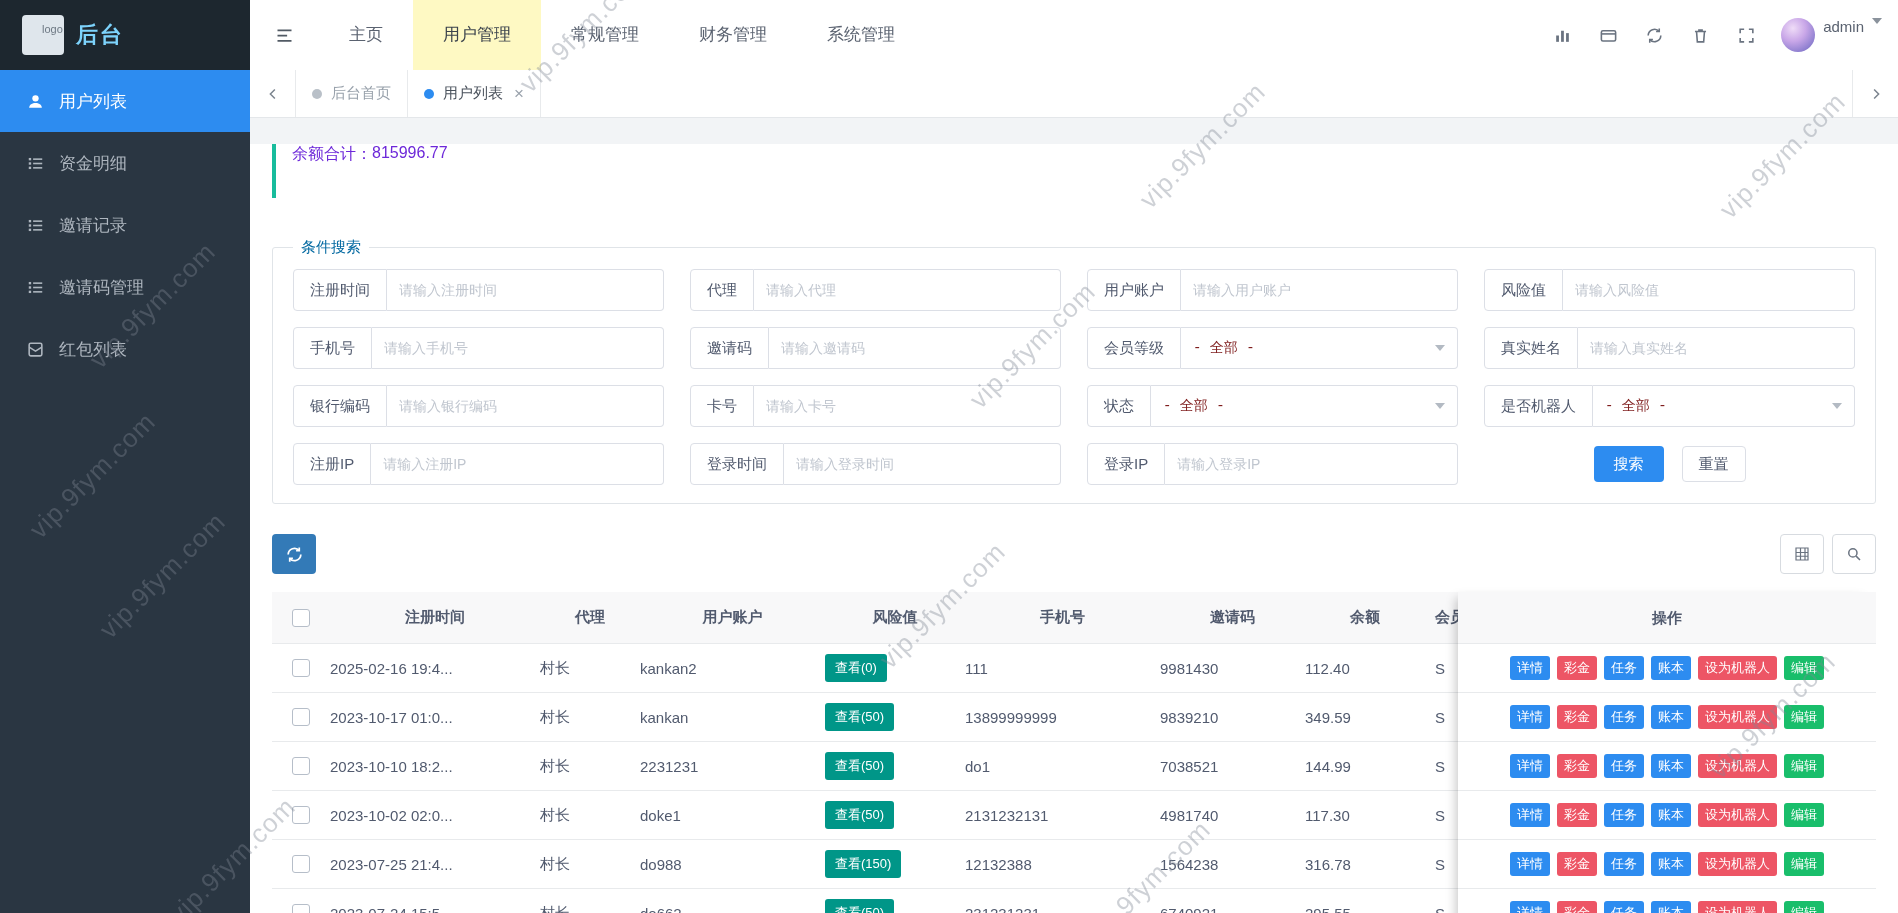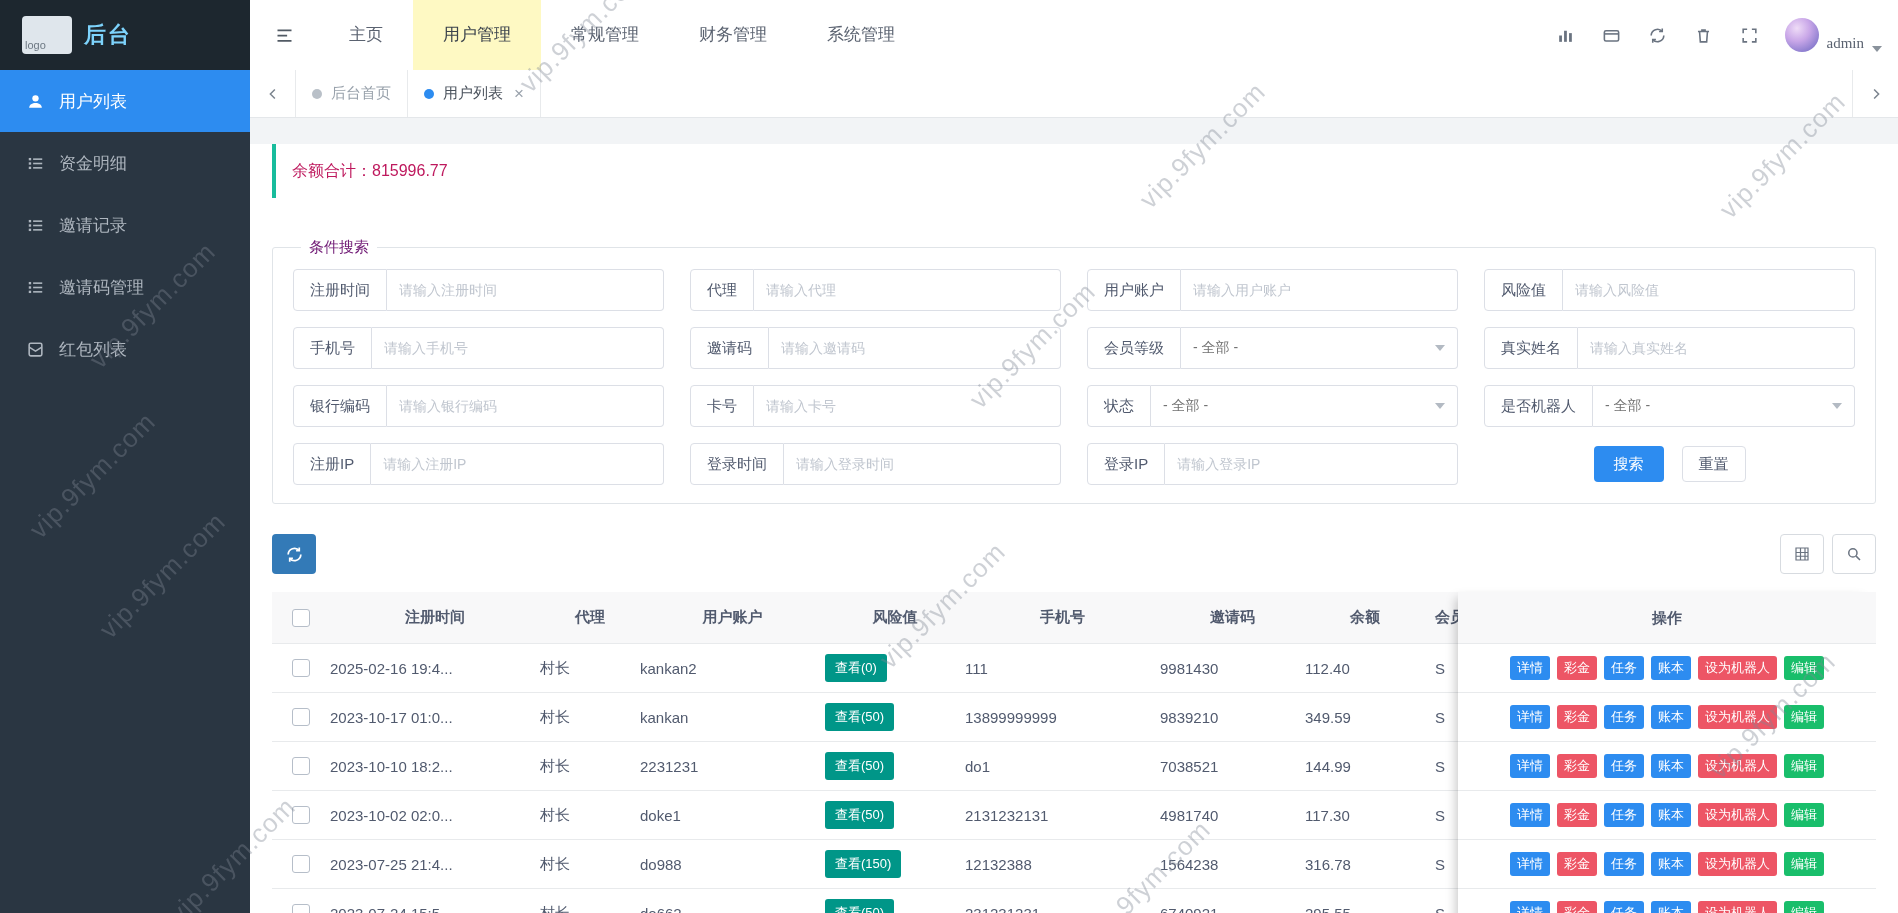--- a/index.html
+++ b/index.html
@@ -3,32 +3,32 @@
 <meta charset="utf-8">
 <style>
   * { margin:0; padding:0; box-sizing:border-box; }
   html,body { width:1898px; height:913px; overflow:hidden; }
   body { font-family:"Liberation Sans","DejaVu Sans",sans-serif; background:#fff; }
   .app { position:relative; width:1898px; height:913px; overflow:hidden; background:#fff; }
 
   
   .topbar { display:flex; height:70px; }
   .logo-area { width:250px; background:#1d272f; display:flex; align-items:center; gap:12px; padding-left:22px; flex:0 0 250px; }
-  .logo-box { width:50px; height:38px; background:#dfe6ec; border-radius:4px; display:flex; align-items:flex-end; padding:3px; font-size:11px; color:#6d7883; }
+  .logo-box { width:42px; height:38px; background:#dfe6ec; border-radius:4px; display:flex; align-items:flex-end; padding:20px; font-size:11px; color:#6d7883; }
   .brand-title { color:#7dd3fc; font-size:22px; font-weight:700; letter-spacing:2px; }
   .topnav { flex:1; background:#fff; display:flex; align-items:stretch; }
   .nav-toggle { display:flex; align-items:center; padding:0 24px; color:#515a64; cursor:pointer; }
   .nav-toggle svg { width:21px; height:21px; }
   .top-nav { display:flex; }
   .nav-item { line-height:70px; padding:0 30px; font-size:17px; color:#5a6270; cursor:pointer; white-space:nowrap; }
   .nav-item.active { background:#fef9c3; color:#3b434c; }
   .top-right { margin-left:auto; display:flex; align-items:center; padding-right:16px; }
   .tb-icon { width:46px; height:70px; display:flex; align-items:center; justify-content:center; color:#6a7380; cursor:pointer; }
   .tb-icon svg { width:19px; height:19px; }
-  .user-box { display:flex; align-items:flex-end; gap:8px; margin-left:12px; cursor:pointer;font-family:Liberation Serif, serif; }
+  .user-box { display:flex; align-items:flex-start; gap:8px; margin-left:12px; cursor:pointer; }
   .avatar { width:34px; height:34px; border-radius:50%; background:radial-gradient(circle at 35% 30%,#efdcf7 0%,#c9a7e8 40%,#8e7fd0 75%,#6f63b8 100%); }
   .user-name { font-size:15px; color:#5a6270; }
   .caret { width:0; height:0; border-left:5px solid transparent; border-right:5px solid transparent; border-top:6px solid #8a929c; }
 
   
   .main-row { display:flex; height:843px; }
   .sidebar { width:250px; flex:0 0 250px; background:#2a3642; }
   .side-item { height:62px; display:flex; align-items:center; gap:14px; padding-left:26px; color:#aeb6bf; font-size:17px; cursor:pointer; }
   .side-item.active { background:#2d8cf0; color:#fff; }
   .s-icon { width:19px; height:19px; display:inline-flex; }
@@ -46,31 +46,31 @@
   .tab { display:flex; align-items:center; gap:9px; padding:0 16px; border-right:1px solid #e8eaec; cursor:pointer; font-size:15px; }
   .dot { width:10px; height:10px; border-radius:50%; background:#b9c0c8; }
   .dot.blue { background:#2d8cf0; }
   .tab-label { color:#98a1ab; }
   .tab.active .tab-label { color:#4a525c; }
   .tab-close { font-size:17px; color:#9aa2ac; margin-left:2px; }
 
   
   .content { flex:1; background:#fff; overflow:hidden; }
   .content-gap { height:26px; background:#f2f4f6; }
-  .balance-bar { margin:0 22px; height:54px; display:flex; align-items:center; border-left:4px solid #18bc9c; padding-left:16px; font-size:16px; color:#be185d; background:#fff; }
+  .balance-bar { margin:0 22px; height:54px; display:flex; border-left:4px solid #18bc9c; padding-left:16px; font-size:16px; color:#6d28d9; background:#fff; }
 
   .search-panel { margin:40px 22px 0; border:1px solid #e0e4e8; border-radius:3px; padding:8px 20px 18px; }
-  .search-panel legend { padding:0 8px; margin-left:8px; font-size:15px; color:#701a75; }
+  .search-panel legend { padding:0 8px; margin-left:0; font-size:15px; color:#0369a1; }
   .search-grid { display:grid; grid-template-columns:repeat(4,1fr); column-gap:26px; row-gap:16px; padding-top:4px; }
   .field-group { display:flex; height:42px; }
   .field-label { display:flex; align-items:center; justify-content:center; padding:0 16px; border:1px solid #dcdfe6; border-radius:4px 0 0 4px; background:#fff; font-size:15px; color:#515a6e; white-space:nowrap; }
   .field-input { flex:1; min-width:0; border:1px solid #dcdfe6; border-left:none; border-radius:0 4px 4px 0; padding:0 12px; font-size:14px; color:#333; outline:none; font-family:inherit; }
   .field-input::placeholder { color:#c0c6cf; }
   .field-select { flex:1; display:flex; align-items:center; justify-content:space-between; border:1px solid #dcdfe6; border-left:none; border-radius:0 4px 4px 0; padding:0 12px; cursor:pointer; background:#fff; }
-  .sel-val { font-size:14px; color:#737373; }
+  .sel-val { font-size:14px; color:#7f1d1d;font-family:Liberation Mono, monospace; }
   .sel-caret { width:0; height:0; border-left:5px solid transparent; border-right:5px solid transparent; border-top:6px solid #b3bac3; }
   .field-buttons { display:flex; align-items:center; justify-content:center; gap:18px; }
   .btn-search { height:36px; padding:0 20px; background:#2d8cf0; color:#fff; border:none; border-radius:4px; font-size:15px; cursor:pointer; font-family:inherit; }
   .btn-reset { height:36px; padding:0 16px; background:#fff; color:#515a6e; border:1px solid #dcdfe6; border-radius:4px; font-size:15px; cursor:pointer; font-family:inherit; }
 
   .toolbar { margin:30px 22px 0; display:flex; align-items:center; gap:8px; }
   .btn-refresh { width:44px; height:40px; background:#337ab7; border:none; border-radius:4px; color:#fff; display:flex; align-items:center; justify-content:center; cursor:pointer; }
   .btn-refresh svg { width:19px; height:19px; }
   .spacer { flex:1; }
   .btn-icon { width:44px; height:40px; background:#fff; border:1px solid #d7dbe0; border-radius:4px; color:#6a7380; display:flex; align-items:center; justify-content:center; cursor:pointer; }

